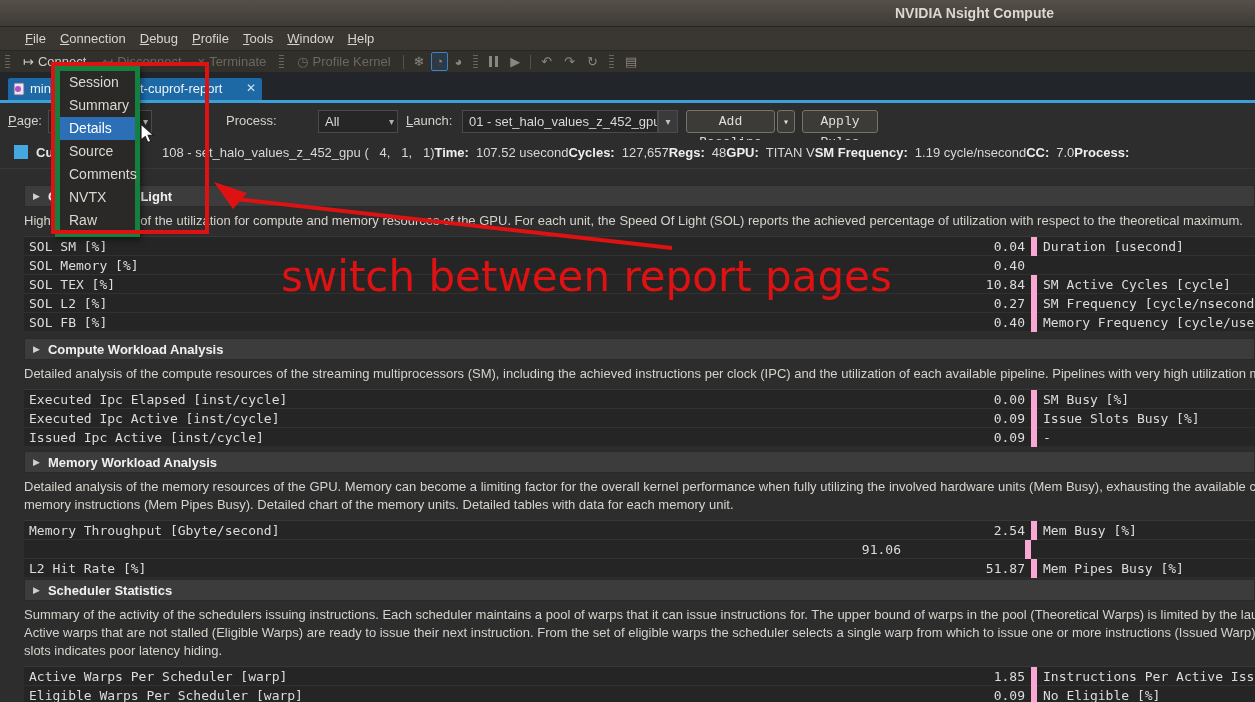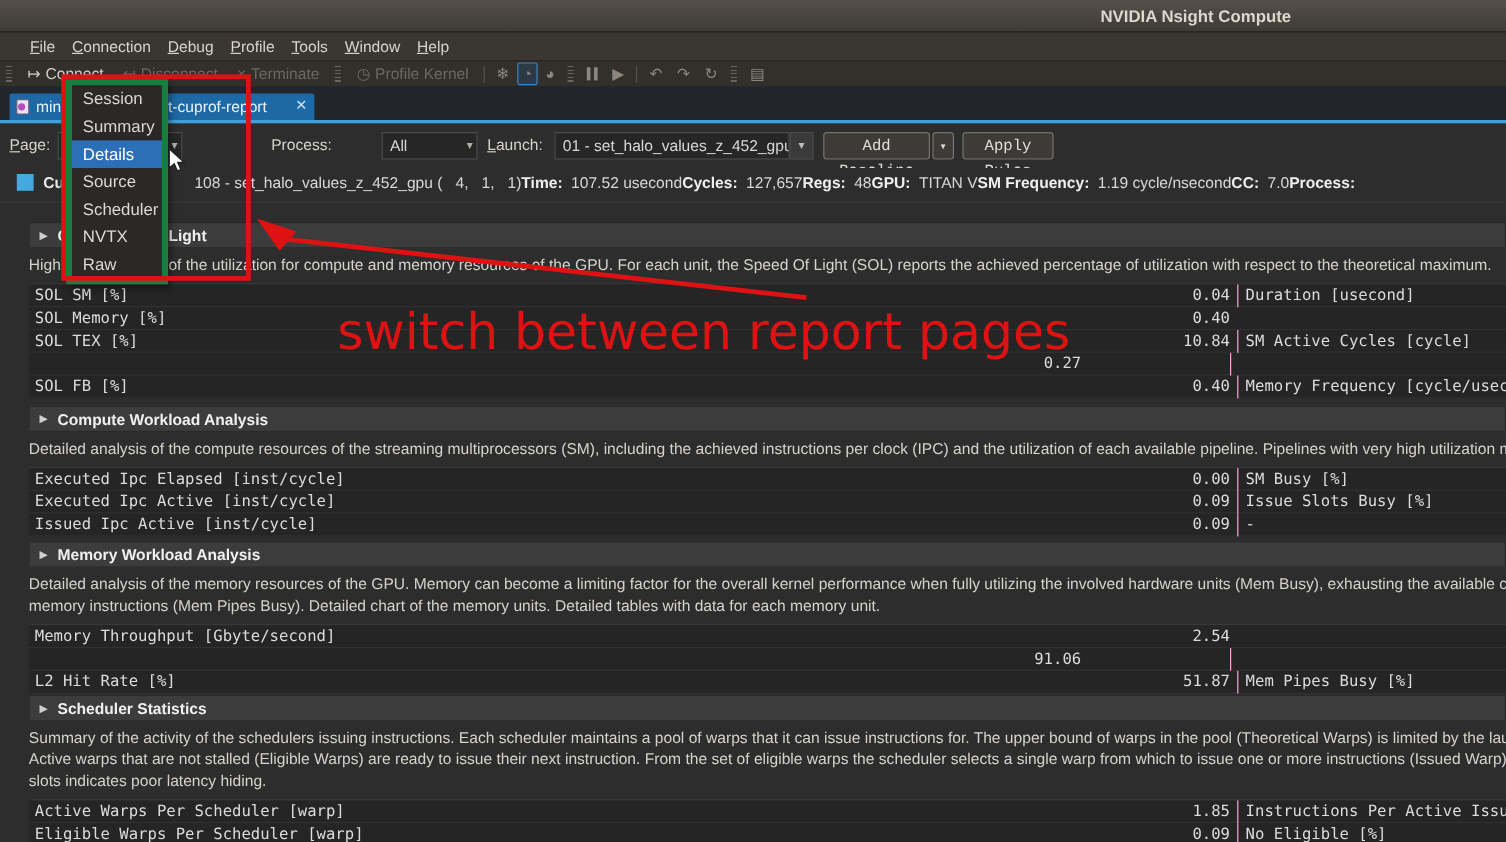--- a/index.html
+++ b/index.html
@@ -3,21 +3,21 @@
 <meta charset="utf-8">
 <style>
   * { margin:0; padding:0; box-sizing:border-box; }
   html,body { width:1255px; height:702px; overflow:hidden; background:#2d2d2d;
               font-family:"Liberation Sans", sans-serif; }
   body { position:relative; }
 
   
   .titlebar { height:27px; background:linear-gradient(#55504a,#3e3a35); position:relative;
               border-bottom:1px solid #272420; }
-  .title { position:absolute; left:917px; top:5px; font-size:14px; font-weight:bold; color:#dcd7cf; }
+  .title { position:absolute; left:895px; top:5px; font-size:14px; font-weight:bold; color:#dcd7cf; }
 
   
   .menubar { height:23px; background:#3a3732; display:flex; align-items:center; padding-left:18px; }
   .menuitem { color:#d8d3cb; font-size:13px; padding:2px 7px; display:inline-block; }
   .mn { display:inline-block; }
   .mn::first-letter { text-decoration:underline; }
 
   
   .toolbar { height:22px; background:#32302b; border-top:1px solid #2a2723; display:flex;
              align-items:center; font-size:13px; color:#d2cdc5; }
@@ -74,21 +74,21 @@
   .tri { font-size:9px; color:#cfcfcf; margin-left:8px; }
   .sec-title { font-size:13px; font-weight:bold; color:#f0f0f0; margin-left:8px; }
   .desc { margin:5px 0 6px 0; }
   .descline { font-size:13px; line-height:18px; color:#d6d2cc; white-space:nowrap; overflow:hidden; }
   .tbl { width:1231px; font-family:"DejaVu Sans Mono", monospace; font-size:13px; color:#dcdcdc; }
   .trow { display:grid; grid-template-columns:877px 124px 6px 1fr; height:19px; line-height:19px;
           background:#252525; border-top:1px solid #313131; white-space:nowrap; }
   .trow:first-child { border-top:1px solid #383838; }
   .tl { padding-left:5px; overflow:hidden; }
   .tv { text-align:right; }
-  .tr2 { border-left:1px solid #f9a8d4; padding-left:6px; overflow:hidden; }
+  .tr2 { border-left:6px solid #f9a8d4; padding-left:6px; overflow:hidden; }
 
   
   .dropdown { position:absolute; left:55px; top:66px; width:85px; background:#2a2927;
               border:5px solid #15803d; z-index:10; box-shadow:2px 3px 6px rgba(0,0,0,.45); }
   .mitem { height:23px; line-height:23px; padding-left:9px; font-size:14px; color:#dcd8d2;
            white-space:nowrap; }
   .mitem.sel { background:#2d6fb7; color:#ffffff; }
 
   
   .redbox { position:absolute; left:51px; top:62px; width:158px; height:172px;
@@ -230,20 +230,21 @@
           <span class="tv">0.40</span>
           <span></span>
         </div>
       <div class="trow">
           <span class="tl">SOL TEX [%]</span>
           <span class="tv">10.84</span>
           <span></span>
           <span class="tr2">SM Active Cycles [cycle]</span>
         </div>
       <div class="trow">
+          <span class="tl">SOL L2 [%]</span>
           <span class="tv">0.27</span>
           <span></span>
           <span class="tr2">SM Frequency [cycle/nsecond]</span>
         </div>
       <div class="trow">
           <span class="tl">SOL FB [%]</span>
           <span class="tv">0.40</span>
           <span></span>
           <span class="tr2">Memory Frequency [cycle/usecond]</span>
         </div>
@@ -287,20 +288,21 @@
     </div>
     <div class="desc">
       <div class="descline">Detailed analysis of the memory resources of the GPU. Memory can become a limiting factor for the overall kernel performance when fully utilizing the involved hardware units (Mem Busy), exhausting the available communication bandwidth between those units, or by reaching the maximum throughput of issuing</div>
       <div class="descline">memory instructions (Mem Pipes Busy). Detailed chart of the memory units. Detailed tables with data for each memory unit.</div>
     </div>
     <div class="tbl">
       <div class="trow">
           <span class="tl">Memory Throughput [Gbyte/second]</span>
           <span class="tv">2.54</span>
           <span></span>
+          <span class="tr2">Mem Busy [%]</span>
         </div>
       <div class="trow">
           <span class="tv">91.06</span>
           <span></span>
           <span class="tr2">Max Bandwidth [%]</span>
         </div>
       <div class="trow">
           <span class="tl">L2 Hit Rate [%]</span>
           <span class="tv">51.87</span>
           <span></span>
@@ -335,21 +337,21 @@
 
     </div>
   </div>
 </div>
 
 <div class="dropdown">
   <div class="mitem">Session</div>
   <div class="mitem">Summary</div>
   <div class="mitem sel">Details</div>
   <div class="mitem">Source</div>
-  <div class="mitem">Scheduler</div>
+  <div class="mitem">Comments</div>
   <div class="mitem">NVTX</div>
   <div class="mitem">Raw</div>
 </div>
 
 <div class="redbox"></div>
 
 <svg class="annosvg">
   <polygon points="214,182 247,193 233,209" fill="#de1212"></polygon>
   <line x1="236" y1="199" x2="672" y2="248" stroke="#de1212" stroke-width="4"></line>
 </svg>

